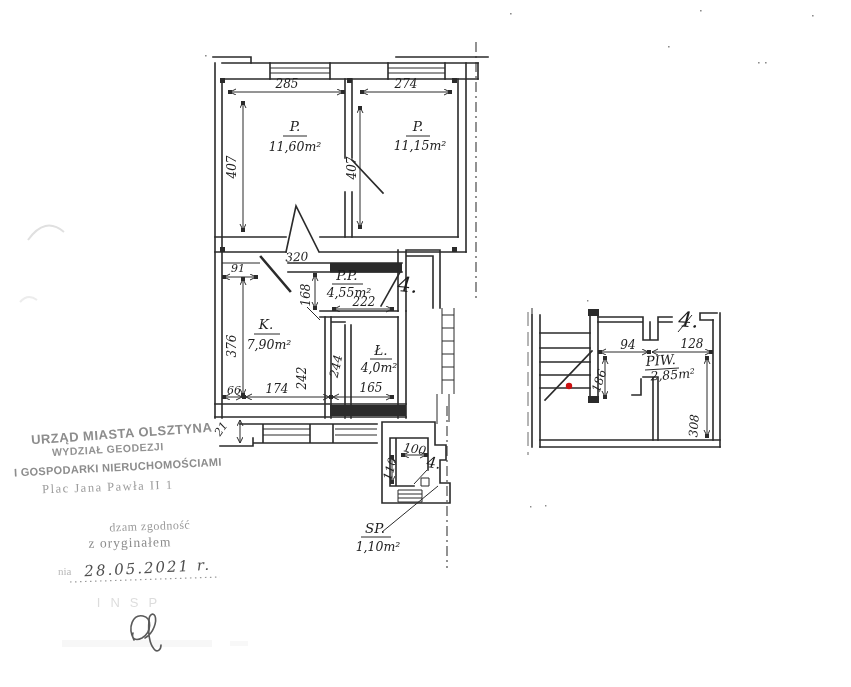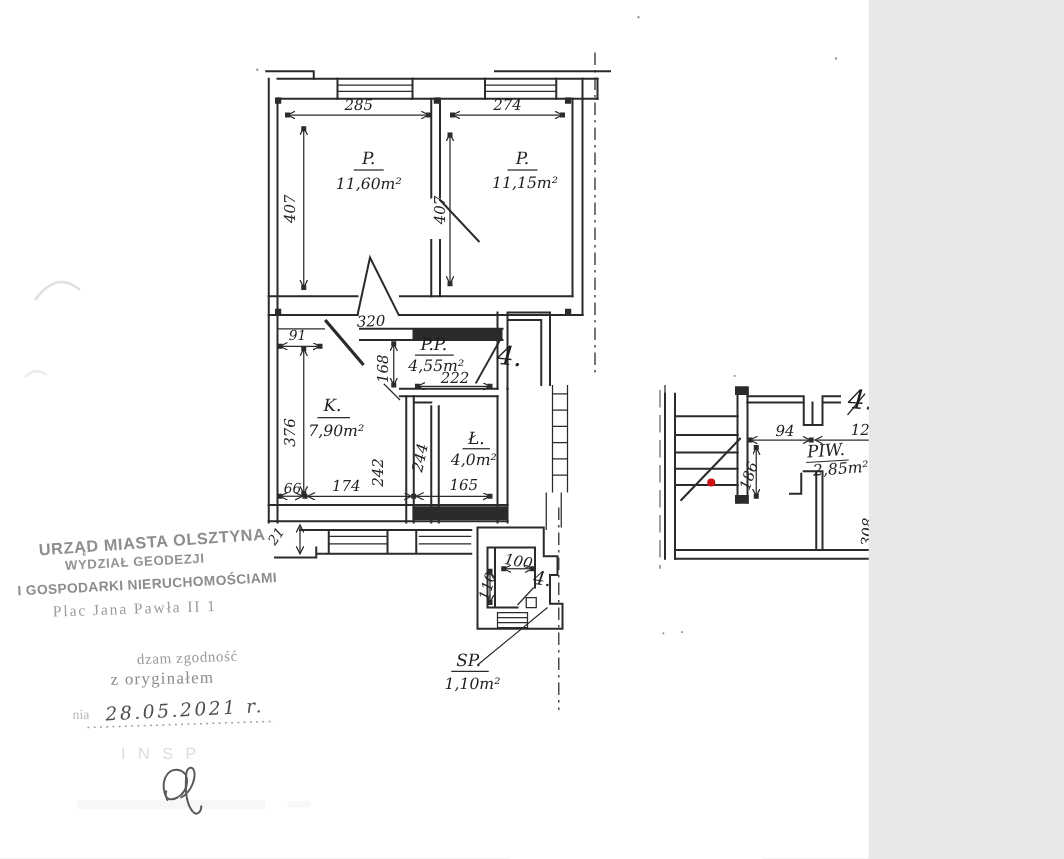--- a/index.html
+++ b/index.html
@@ -1,16 +1,16 @@
 <!DOCTYPE html>
 <html><head>
 <meta charset="utf-8">
 <style>
   html,body{margin:0;padding:0;background:#e8e8e8;}
-  .page{position:relative;width:695px;height:687px;background:#ffffff;overflow:hidden;
+  .page{position:relative;width:851px;height:687px;background:#ffffff;overflow:hidden;
         font-family:"DejaVu Serif",serif;}
   svg{position:absolute;left:0;top:0;}
   
   .w  {fill:none;stroke:#2b2b2b;stroke-width:1.6;stroke-linecap:square;}
   .w2 {fill:none;stroke:#2b2b2b;stroke-width:2.6;stroke-linecap:square;}
   .thin{fill:none;stroke:#2b2b2b;stroke-width:1;}
   .d  {fill:none;stroke:#2b2b2b;stroke-width:1;}
   .bnd{fill:none;stroke:#4a4a4a;stroke-width:1.2;stroke-dasharray:10 4 2 4;}
   .bnd2{fill:none;stroke:#6a6a6a;stroke-width:1;stroke-dasharray:14 6;}
   .ink{fill:#2b2b2b;}

